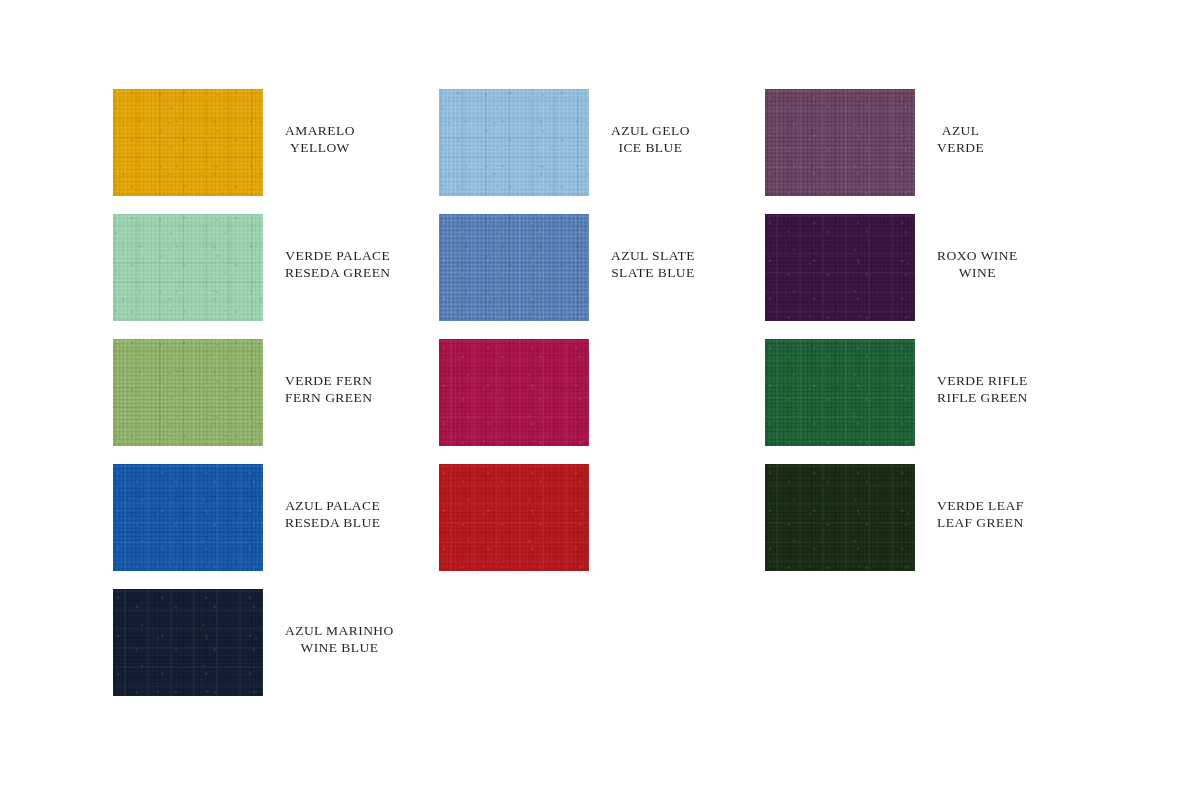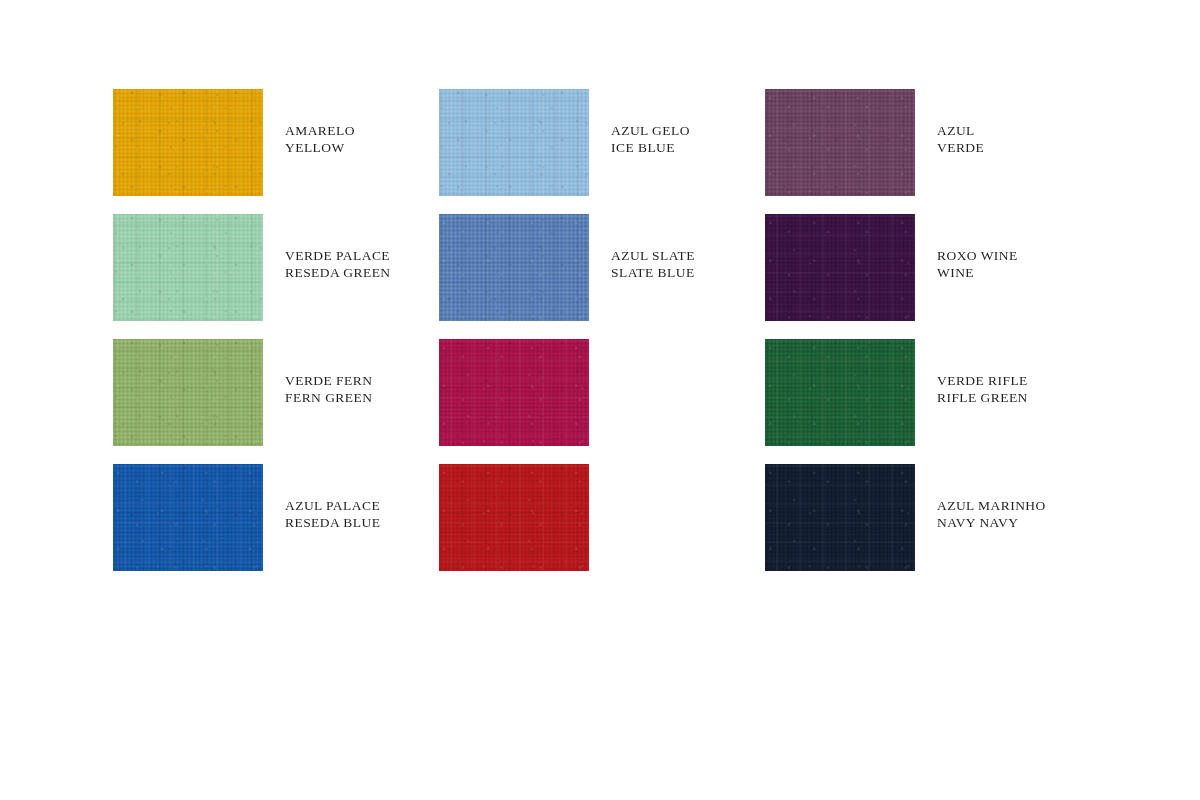--- a/index.html
+++ b/index.html
@@ -29,20 +29,21 @@
     width: 975px;
     display: grid;
     grid-template-columns: 326px 326px 323px;
     grid-template-rows: repeat(5, 125px);
   }
 
   .swatch-cell {
     display: flex;
     flex-direction: row;
     align-items: flex-start;
+    text-align: center;
   }
 
   .swatch-chip {
     position: relative;
     width: 150px;
     height: 107px;
     flex: 0 0 auto;
     overflow: hidden;
     background-color: #cccccc;
   }
@@ -262,25 +263,37 @@
       </div>
       <div class="swatch-cell">
         <div class="swatch-chip" style="background-color: rgb(181, 24, 28);">
           <div class="tex-warp"></div>
           <div class="tex-weft"></div>
           <div class="tex-slub"></div>
           <div class="tex-noise"></div>
         </div>
       </div>
       <div class="swatch-cell">
+        <div class="swatch-chip" style="background-color: rgb(25, 43, 21);">
+          <div class="tex-warp"></div>
+          <div class="tex-weft"></div>
+          <div class="tex-slub"></div>
+          <div class="tex-noise"></div>
+        </div>
+        <div class="swatch-labels">
+          <span class="swatch-name-pt">VERDE LEAF</span>
+          <span class="swatch-name-en">LEAF GREEN</span>
+        </div>
+      </div>
+      <div class="swatch-cell">
         <div class="swatch-chip" style="background-color: rgb(19, 29, 49);">
           <div class="tex-warp"></div>
           <div class="tex-weft"></div>
           <div class="tex-slub"></div>
           <div class="tex-noise"></div>
         </div>
         <div class="swatch-labels">
           <span class="swatch-name-pt">AZUL MARINHO</span>
-          <span class="swatch-name-en">NAVY NAVY</span>
+          <span class="swatch-name-en">WINE BLUE</span>
         </div>
       </div>
     </div>
 </div>
 
 </body></html>

